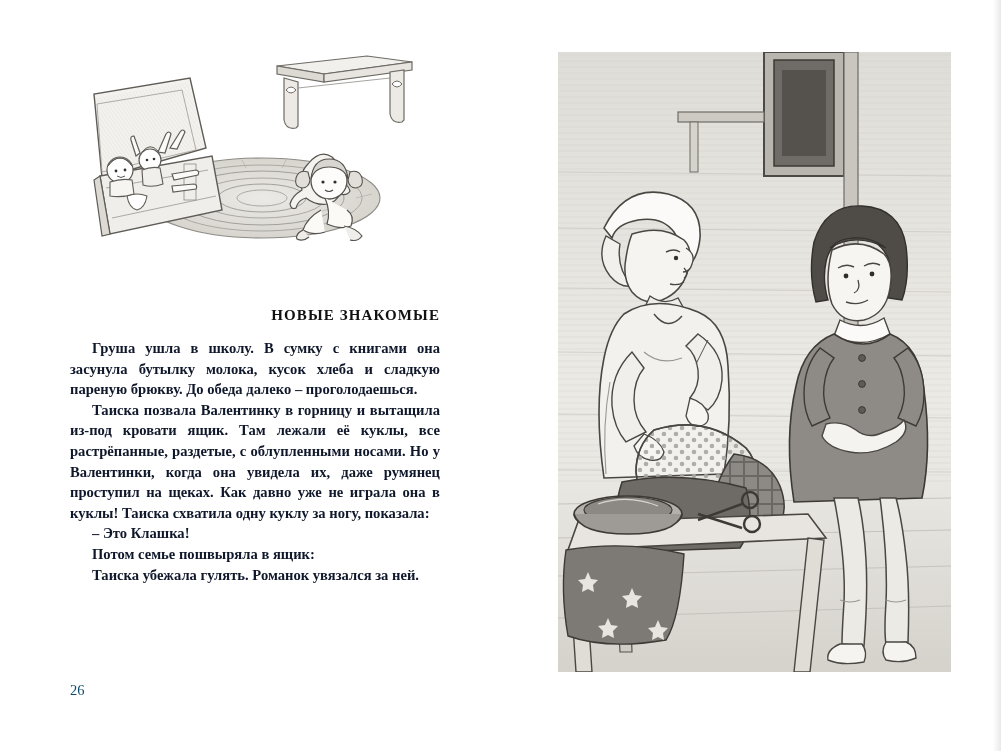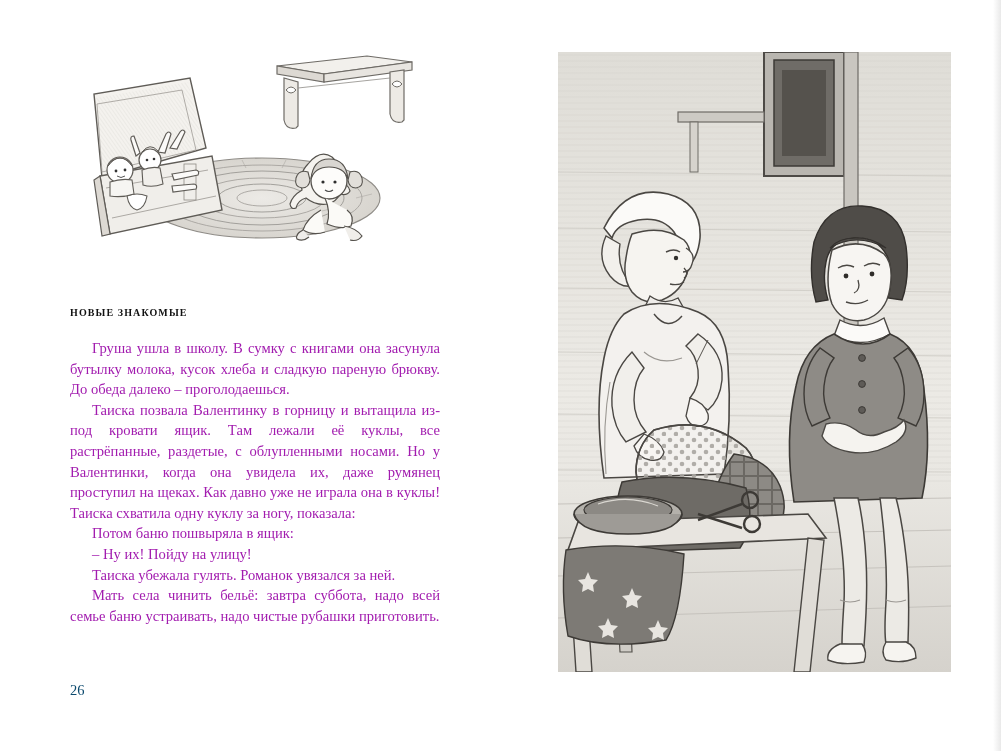--- a/index.html
+++ b/index.html
@@ -34,38 +34,39 @@
     left: 72px;
     top: 48px;
     width: 370px;
     height: 195px;
   }
   .chapter-title {
     position: absolute;
     left: 70px;
     top: 307px;
     width: 370px;
-    text-align: left;
+    text-align: right;
     font-family: "Liberation Serif", serif;
-    font-size: 10px;
+    font-size: 15px;
     font-weight: bold;
     letter-spacing: 1.1px;
     color: #111;
   }
   .body-text {
     position: absolute;
     left: 70px;
     top: 338px;
     width: 370px;
     font-family: "Liberation Serif", serif;
     font-size: 14.6px;
     line-height: 20.6px;
     text-align: justify;
-    color: #a21caf;
+    color: #0f172a;
     hyphens: manual;
+    font-weight: bold;
   }
   .body-text p {
     margin: 0;
     text-indent: 22px;
   }
   .folio {
     position: absolute;
     left: 70px;
     top: 682px;
     font-family: "Liberation Serif", serif;
@@ -209,24 +210,23 @@
           <path d="M231 182 q-8 4 -6 9 q6 3 12 -2" fill="#efedea" stroke="#55524d" stroke-width="1.2"></path>
         </g>
       </svg>
     </div>
 
     <div class="chapter-title">НОВЫЕ ЗНАКОМЫЕ</div>
 
     <div class="body-text">
       <p>Груша ушла в школу. В сумку с книгами она засунула бутылку молока, кусок хлеба и сладкую пареную брюкву. До обеда далеко – проголодаешься.</p>
       <p>Таиска позвала Валентинку в горницу и вытащила из-под кровати ящик. Там лежали её куклы, все растрёпанные, раздетые, с облупленными носами. Но у Валентинки, когда она увидела их, даже румянец проступил на щеках. Как давно уже не играла она в куклы! Таиска схватила одну куклу за ногу, показала:</p>
-      <p>Потом баню пошвыряла в ящик:</p>
-      <p>– Ну их! Пойду на улицу!</p>
+      <p>– Это Клашка!</p>
+      <p>Потом семье пошвыряла в ящик:</p>
       <p>Таиска убежала гулять. Романок увязался за ней.</p>
-      <p>Мать села чинить бельё: завтра суббота, надо всей семье баню устраивать, надо чистые рубашки приготовить.</p>
     </div>
 
     <div class="folio">26</div>
   </div>
 
   <div class="right-page">
     <div class="illus-right">
       <svg viewBox="0 0 393 620" width="393" height="620">
         <defs>
           <linearGradient id="wall" x1="0" y1="0" x2="0" y2="1">

